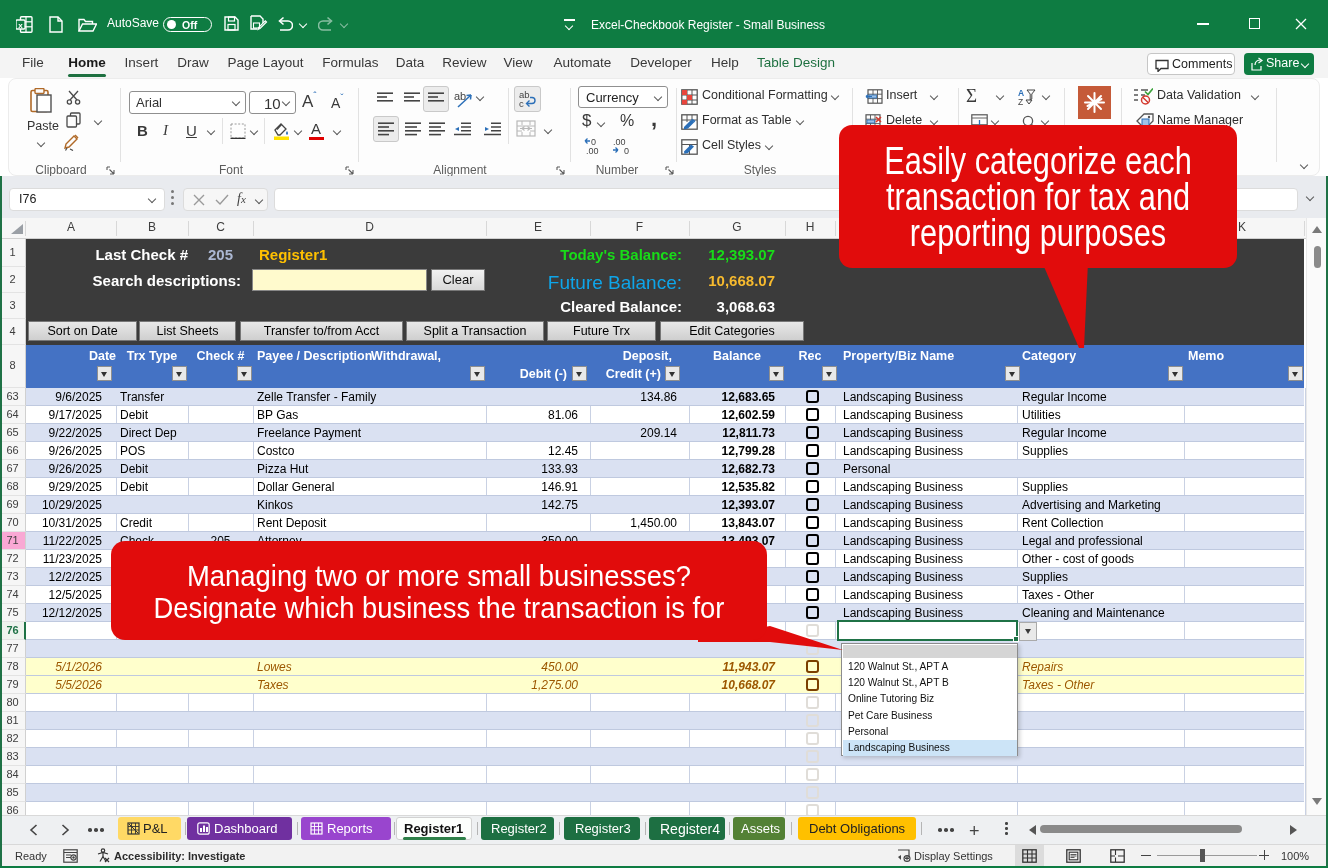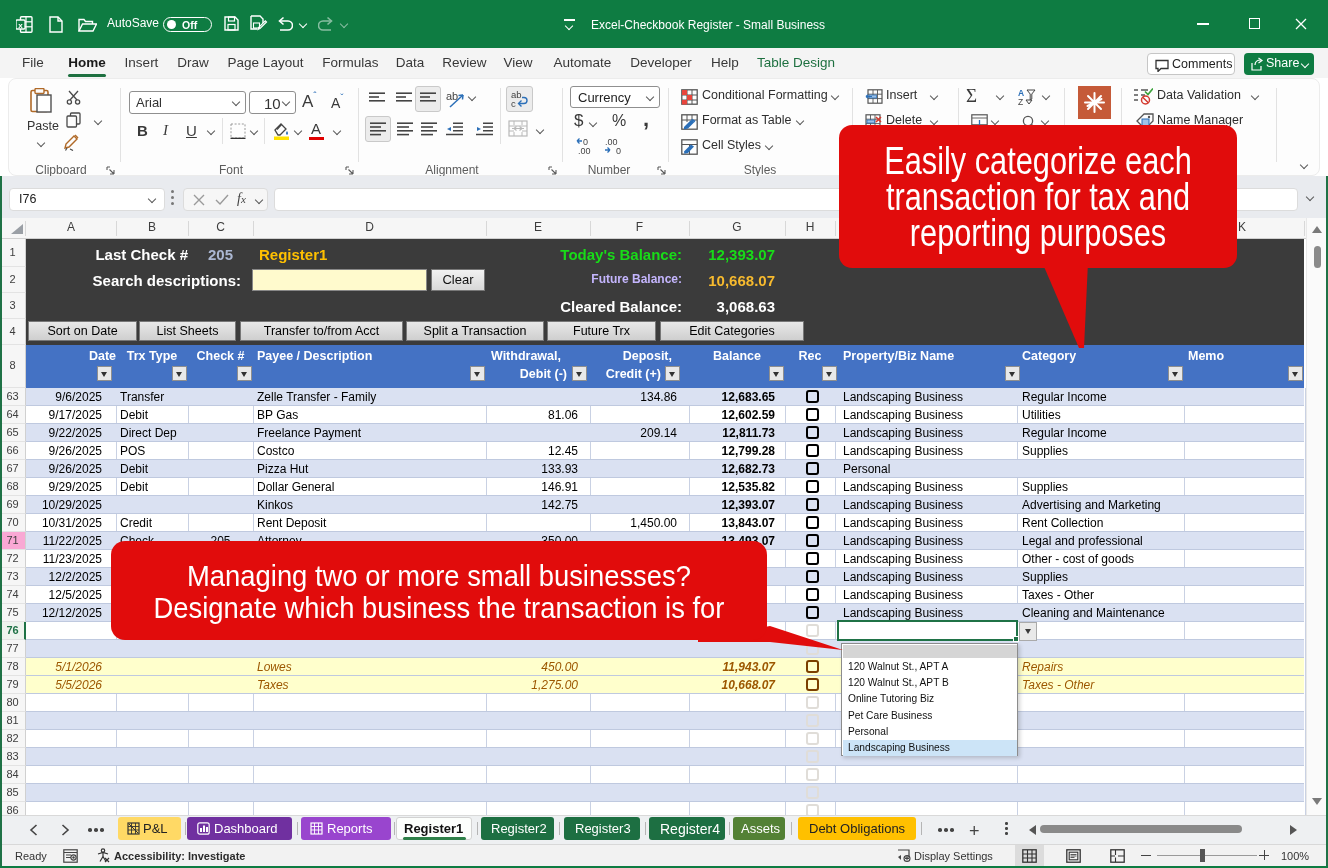--- a/index.html
+++ b/index.html
@@ -177,21 +177,21 @@
 <div class="chv" style="left:295px;top:50px"></div>
 <div class="a" style="left:311px;top:42px;font-size:15px;color:#3a3a3a">A</div>
 <div class="a" style="left:309px;top:58.5px;width:15px;height:3.5px;background:#e00000"></div>
 <div class="chv" style="left:334px;top:50px"></div>
 <div class="glabel" style="left:196px;width:70px">Font</div>
 <svg class="launch" style="left:345px;top:88px" viewBox="0 0 10 10">
       <path d="M1 1 v3 M1 1 h3 M3.5 3.5 L8 8 M8 8 v-4 M8 8 h-4" stroke="#5a5a5a" stroke-width="1.1" fill="none"></path>
     </svg>
 <div class="sep" style="left:358px"></div>
 </div>
-<div class="a" style="left:0;top:78px;width:1144px;height:98px">
+<div class="a" style="left:8px;top:78px;width:1144px;height:98px">
     <svg class="a" style="left:369px;top:14px" width="17" height="14" viewBox="0 0 17 14">
       <path d="M0 1.2 h16" stroke="#444" stroke-width="1.6"></path>
       <path d="M0 5.0 h10" stroke="#444" stroke-width="1.6"></path>
       <path d="M0 8.8 h16" stroke="#444" stroke-width="1.6"></path>
     </svg>
     <svg class="a" style="left:396px;top:14px" width="17" height="14" viewBox="0 0 17 14">
       <path d="M0 1.2 h16" stroke="#444" stroke-width="1.6"></path>
       <path d="M0 5.0 h10" stroke="#444" stroke-width="1.6"></path>
       <path d="M0 8.8 h16" stroke="#444" stroke-width="1.6"></path>
     </svg>
@@ -506,37 +506,37 @@
     </div>
     <div class="a" style="left:26px;top:21px;width:1278px;height:106px;background:#3b3b3b">
       <div class="a" style="left:0px;top:7px;width:162px;text-align:right;font-size:15px;font-weight:bold;color:#fff">Last Check #</div>
       <div class="a" style="left:162px;top:7px;width:65px;text-align:center;font-size:15px;font-weight:bold;color:#abb7d2">205</div>
       <div class="a" style="left:233px;top:7px;font-size:15px;font-weight:bold;color:#ffc000">Register1</div>
       <div class="a" style="left:380px;top:7px;width:276px;text-align:right;font-size:15px;font-weight:bold;color:#18dc18">Today's Balance:</div>
       <div class="a" style="left:663px;top:7px;width:86px;text-align:right;font-size:15px;font-weight:bold;color:#18dc18">12,393.07</div>
       <div class="a" style="left:0px;top:33px;width:215px;text-align:right;font-size:15px;font-weight:bold;color:#fff">Search descriptions:</div>
       <div class="a" style="left:226px;top:30px;width:175px;height:22px;background:#fffacd;border:1px solid #888"></div>
       <div class="a" style="left:405px;top:30px;width:54px;height:22px;background:linear-gradient(#f2f2f2,#d8d8d8);border:1px solid #777;text-align:center;font-size:13px;color:#111;line-height:20px">Clear</div>
-      <div class="a" style="left:380px;top:33px;width:276px;text-align:right;font-size:12px;font-weight:bold;color:#c4b5fd">Future Balance:</div>
+      <div class="a" style="left:380px;top:33px;width:276px;text-align:right;font-size:19px;font-weight:normal;color:#0ea5e9">Future Balance:</div>
       <div class="a" style="left:663px;top:33px;width:86px;text-align:right;font-size:15px;font-weight:bold;color:#f7ba2e">10,668.07</div>
       <div class="a" style="left:380px;top:59px;width:276px;text-align:right;font-size:15px;font-weight:bold;color:#fff">Cleared Balance:</div>
       <div class="a" style="left:663px;top:59px;width:86px;text-align:right;font-size:15px;font-weight:bold;color:#fff">3,068.63</div>
       <div class="hbt" style="left:2px;top:82px;width:109px">Sort on Date</div>
       <div class="hbt" style="left:113px;top:82px;width:97px">List Sheets</div>
       <div class="hbt" style="left:214px;top:82px;width:163px">Transfer to/from Acct</div>
       <div class="hbt" style="left:380px;top:82px;width:138px">Split a Transaction</div>
       <div class="hbt" style="left:521px;top:82px;width:109px">Future Trx</div>
       <div class="hbt" style="left:634px;top:82px;width:144px">Edit Categories</div>
     </div>
     <div class="a" style="left:26px;top:127px;width:1278px;height:43px;background:#4472c4;color:#fff;font-weight:bold;font-size:12.5px">
       <div class="a" style="left:0px;top:4px;width:90px;text-align:right">Date</div>
       <div class="a" style="left:90px;top:4px;width:72px;text-align:center">Trx Type</div>
       <div class="a" style="left:162px;top:4px;width:65px;text-align:center">Check #</div>
       <div class="a" style="left:231px;top:4px;width:207px;text-align:left">Payee / Description</div>
-      <div class="a" style="left:328px;top:4px;width:207px;text-align:right">Withdrawal,</div>
+      <div class="a" style="left:345px;top:4px;width:207px;">Withdrawal,</div>
       <div class="a" style="left:345px;top:22px;width:196px;text-align:right">Debit (-)</div>
       <div class="a" style="left:460px;top:4px;width:186px;text-align:right">Deposit,</div>
       <div class="a" style="left:460px;top:22px;width:175px;text-align:right">Credit (+)</div>
       <div class="a" style="left:663px;top:4px;width:96px;text-align:center">Balance</div>
       <div class="a" style="left:759px;top:4px;width:50px;text-align:center">Rec</div>
       <div class="a" style="left:817px;top:4px;width:172px;text-align:left">Property/Biz Name</div>
       <div class="a" style="left:996px;top:4px;width:160px;text-align:left">Category</div>
       <div class="a" style="left:1162px;top:4px;width:120px;text-align:left">Memo</div>
       <div class="fbtn" style="left:71px"></div>
       <div class="fbtn" style="left:146px"></div>

